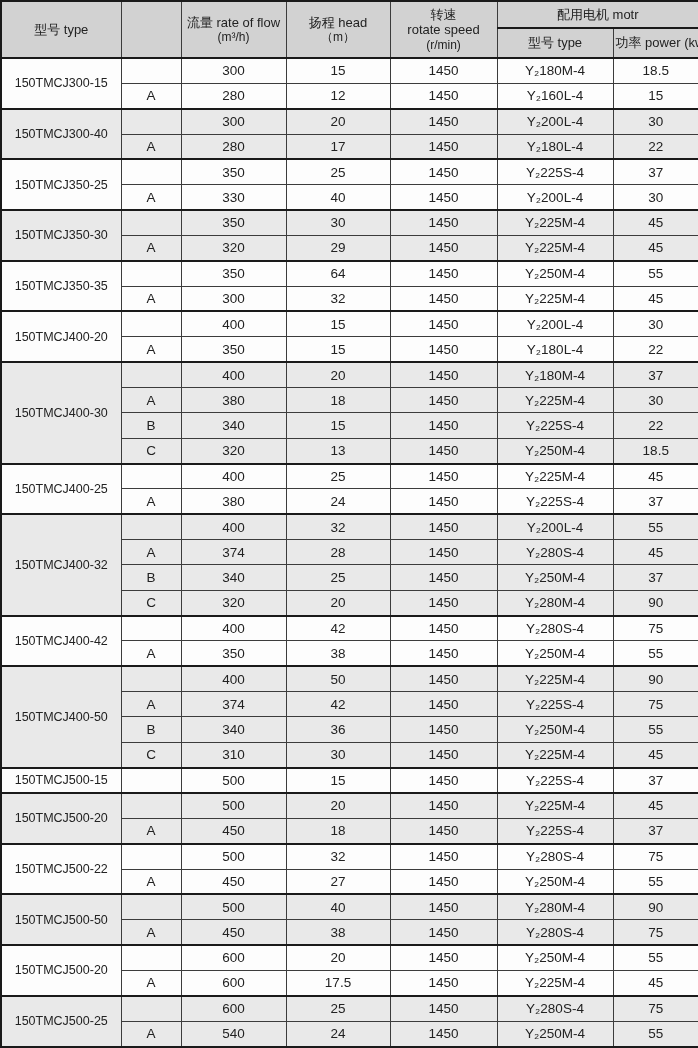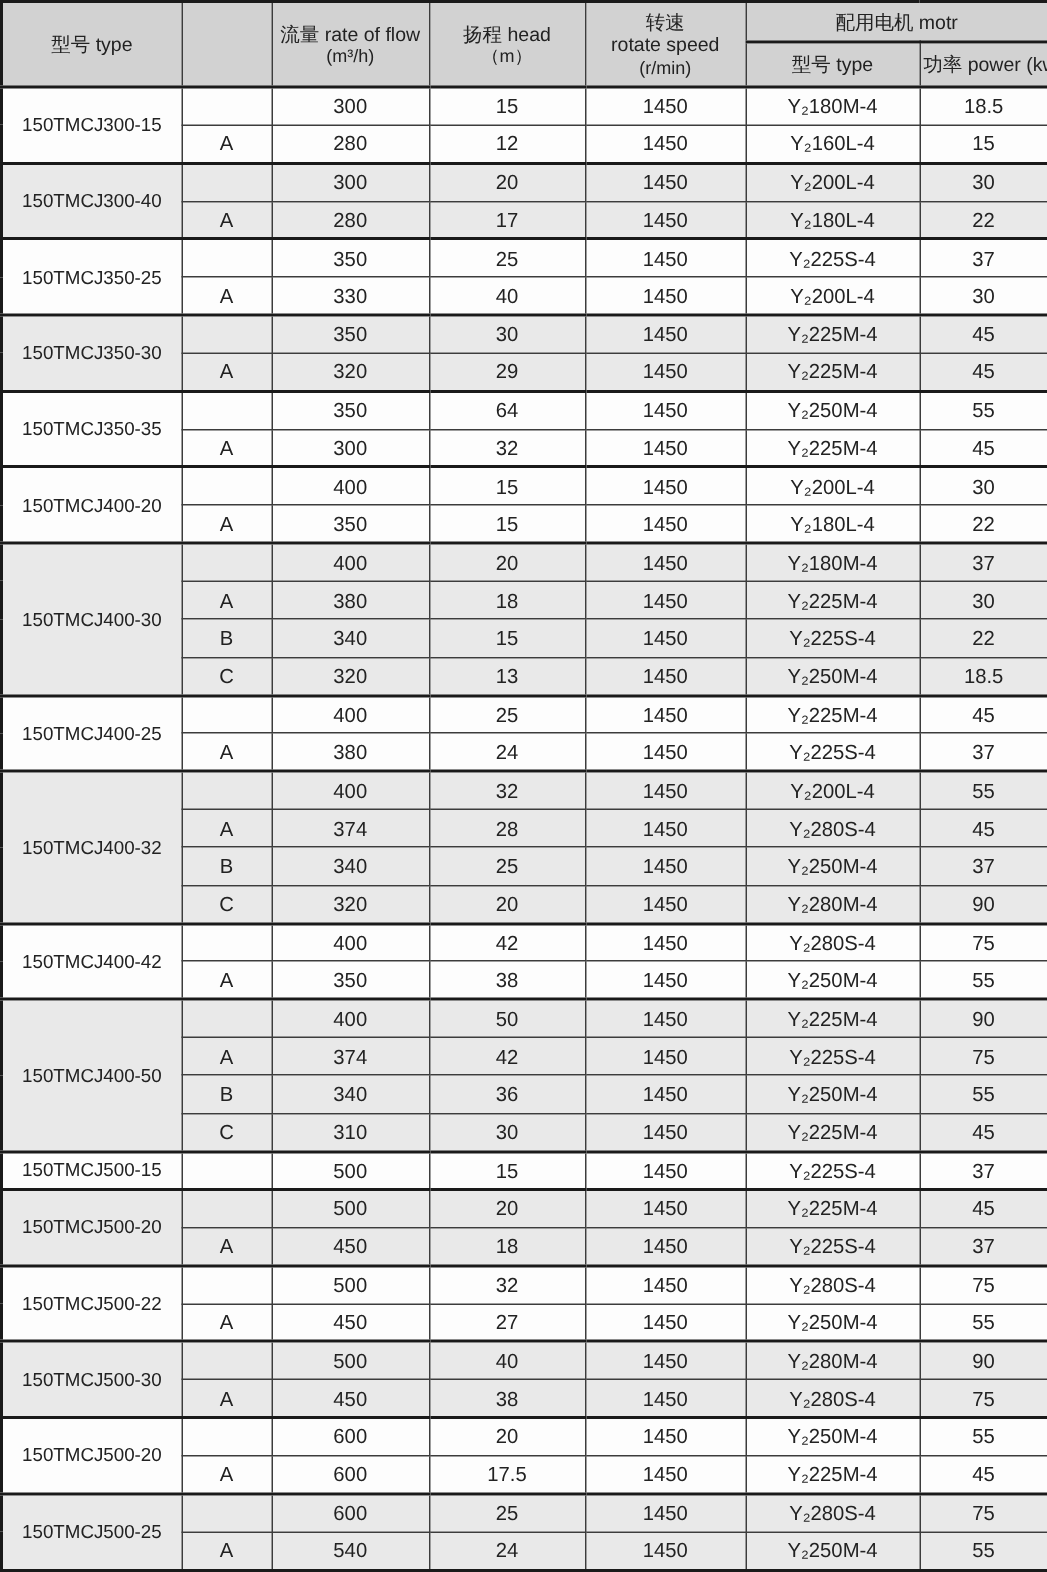--- a/index.html
+++ b/index.html
@@ -342,21 +342,21 @@
       </tr>
       <tr>
         <td>A</td>
         <td>450</td>
         <td>27</td>
         <td>1450</td>
         <td>Y₂250M-4</td>
         <td>55</td>
       </tr>
       <tr class="shaded group-first">
-        <td rowspan="2" class="model">150TMCJ500-30</td>
+        <td rowspan="2" class="model">150TMCJ500-50</td>
         <td></td>
         <td>500</td>
         <td>40</td>
         <td>1450</td>
         <td>Y₂280M-4</td>
         <td>90</td>
       </tr>
       <tr class="shaded">
         <td>A</td>
         <td>450</td>

